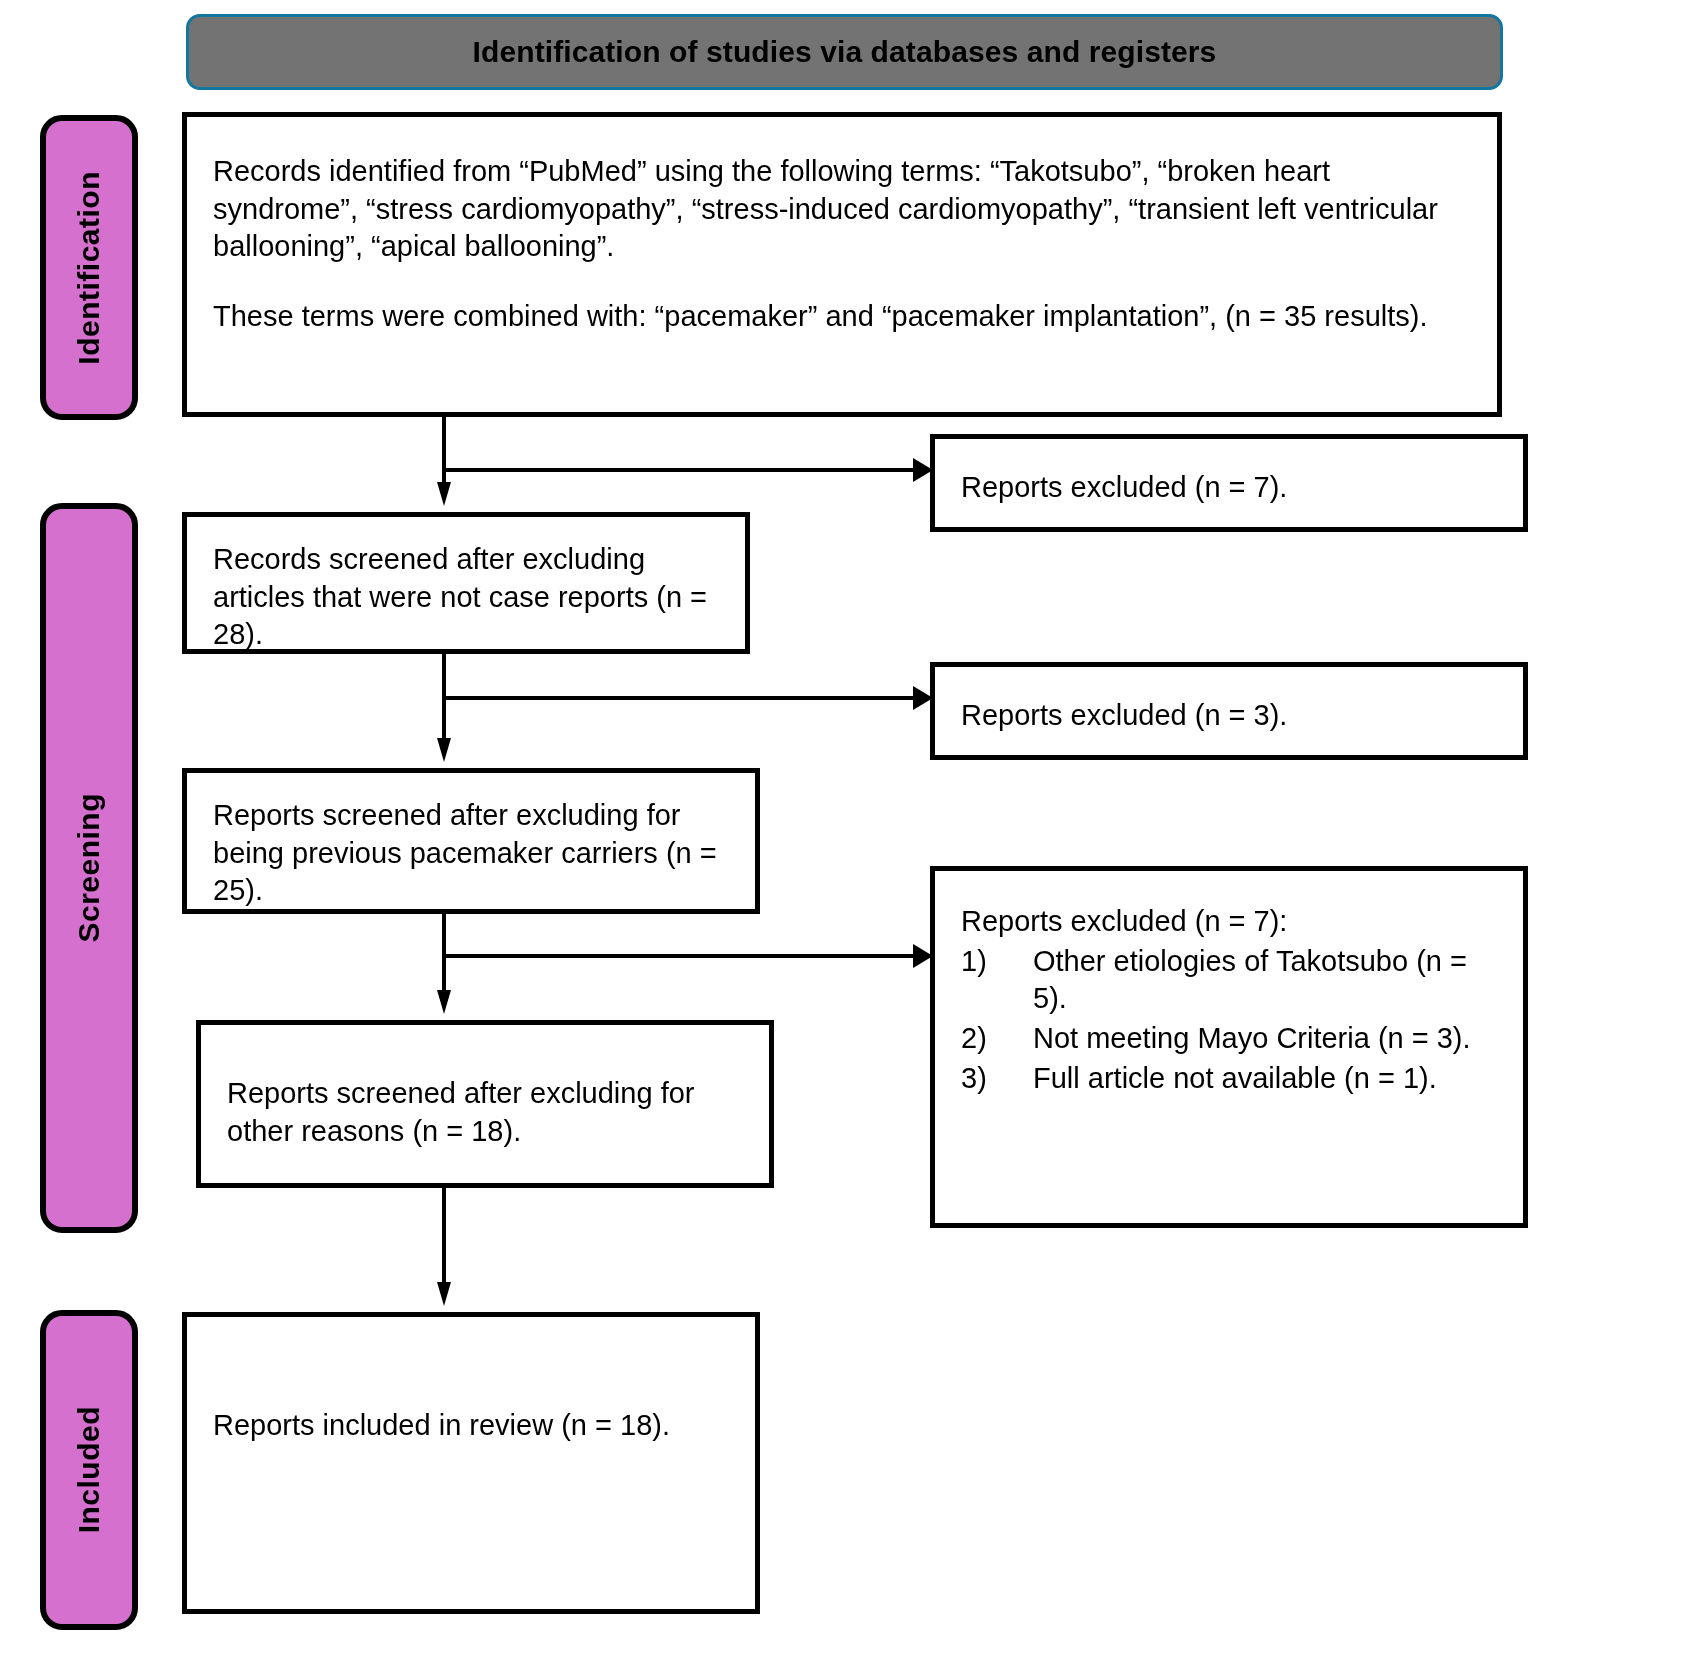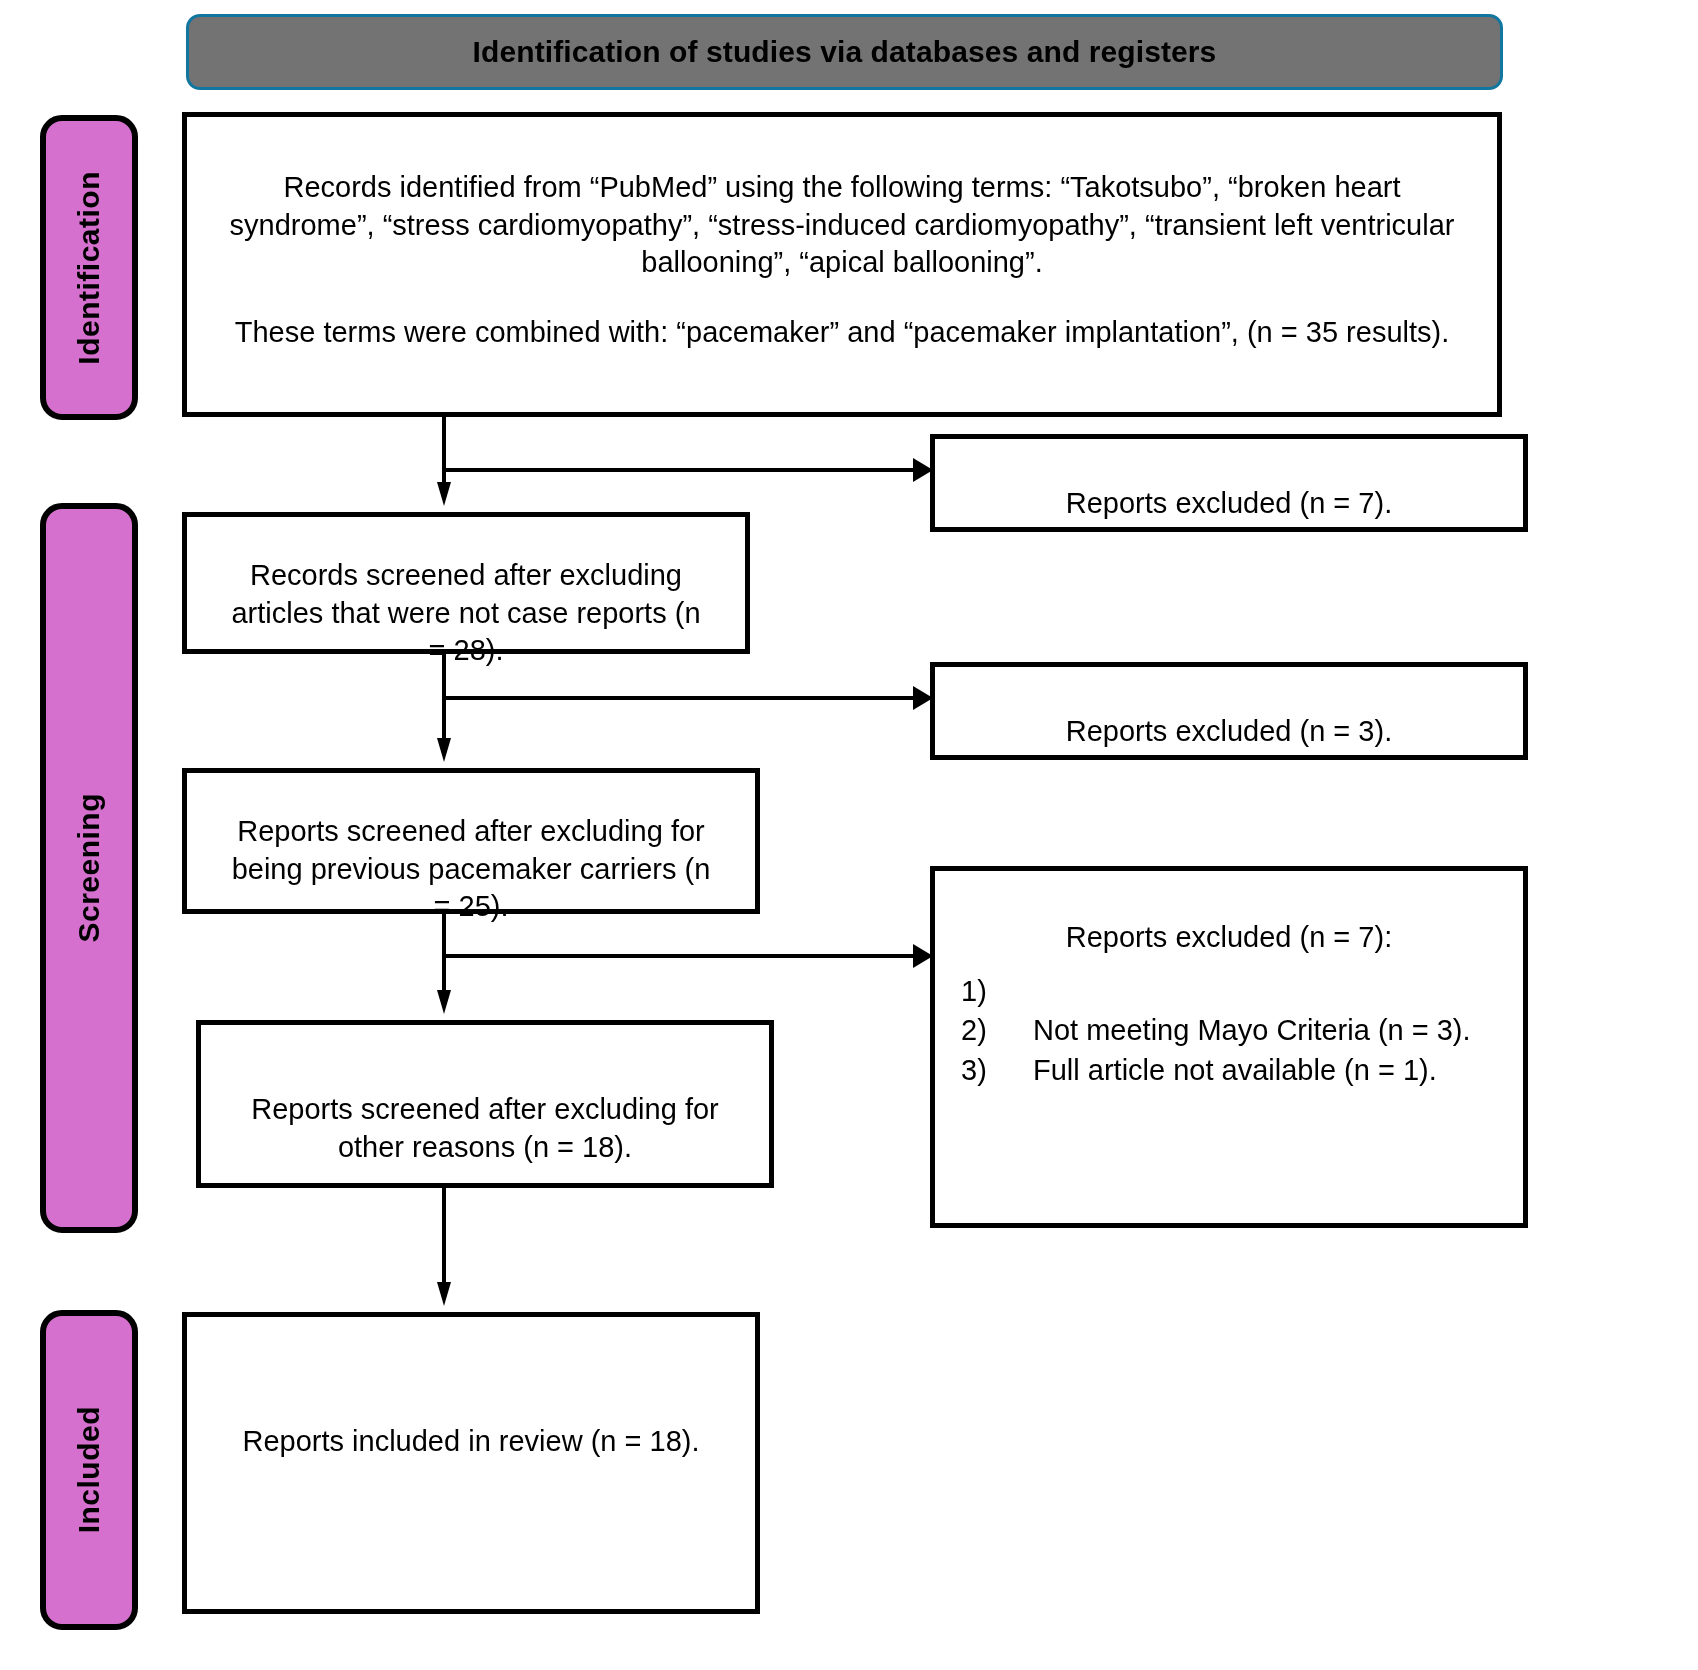--- a/index.html
+++ b/index.html
@@ -67,21 +67,21 @@
   
   .pbox {
     position: absolute;
     background: #ffffff;
     border: 5px solid #000000;
     box-sizing: border-box;
     padding: 24px 26px;
     font-size: 29px;
     line-height: 1.30;
   }
-  .pbox p { margin: 16px; text-align: center; }
+  .pbox p { margin: 0; }
   .pbox p + p { margin-top: 32px; }
 
   #box-identified      { left: 182px; top: 112px;  width: 1320px; height: 305px; padding-top: 36px; }
   #box-records-screened{ left: 182px; top: 512px;  width: 568px;  height: 142px; }
   #box-reports-screened{ left: 182px; top: 768px;  width: 578px;  height: 146px; }
   #box-reports-other   { left: 196px; top: 1020px; width: 578px;  height: 168px; padding-top: 50px; }
   #box-included        { left: 182px; top: 1312px; width: 578px;  height: 302px; padding-top: 90px; }
 
   
   #box-excl-1 { left: 930px; top: 434px; width: 598px; height: 98px;  padding-top: 30px; }
@@ -198,20 +198,21 @@
 
   <div class="pbox" id="box-excl-2">
     <p>Reports excluded (n = 3).</p>
   </div>
 
   <div class="pbox" id="box-excl-3">
     <p>Reports excluded (n = 7):</p>
     <ul class="reasons">
       <li>
         <span class="num">1)</span>
+        <span class="txt">Other etiologies of Takotsubo (n = 5).</span>
       </li>
       <li>
         <span class="num">2)</span>
         <span class="txt">Not meeting Mayo Criteria (n = 3).</span>
       </li>
       <li>
         <span class="num">3)</span>
         <span class="txt">Full article not available (n = 1).</span>
       </li>
     </ul>

